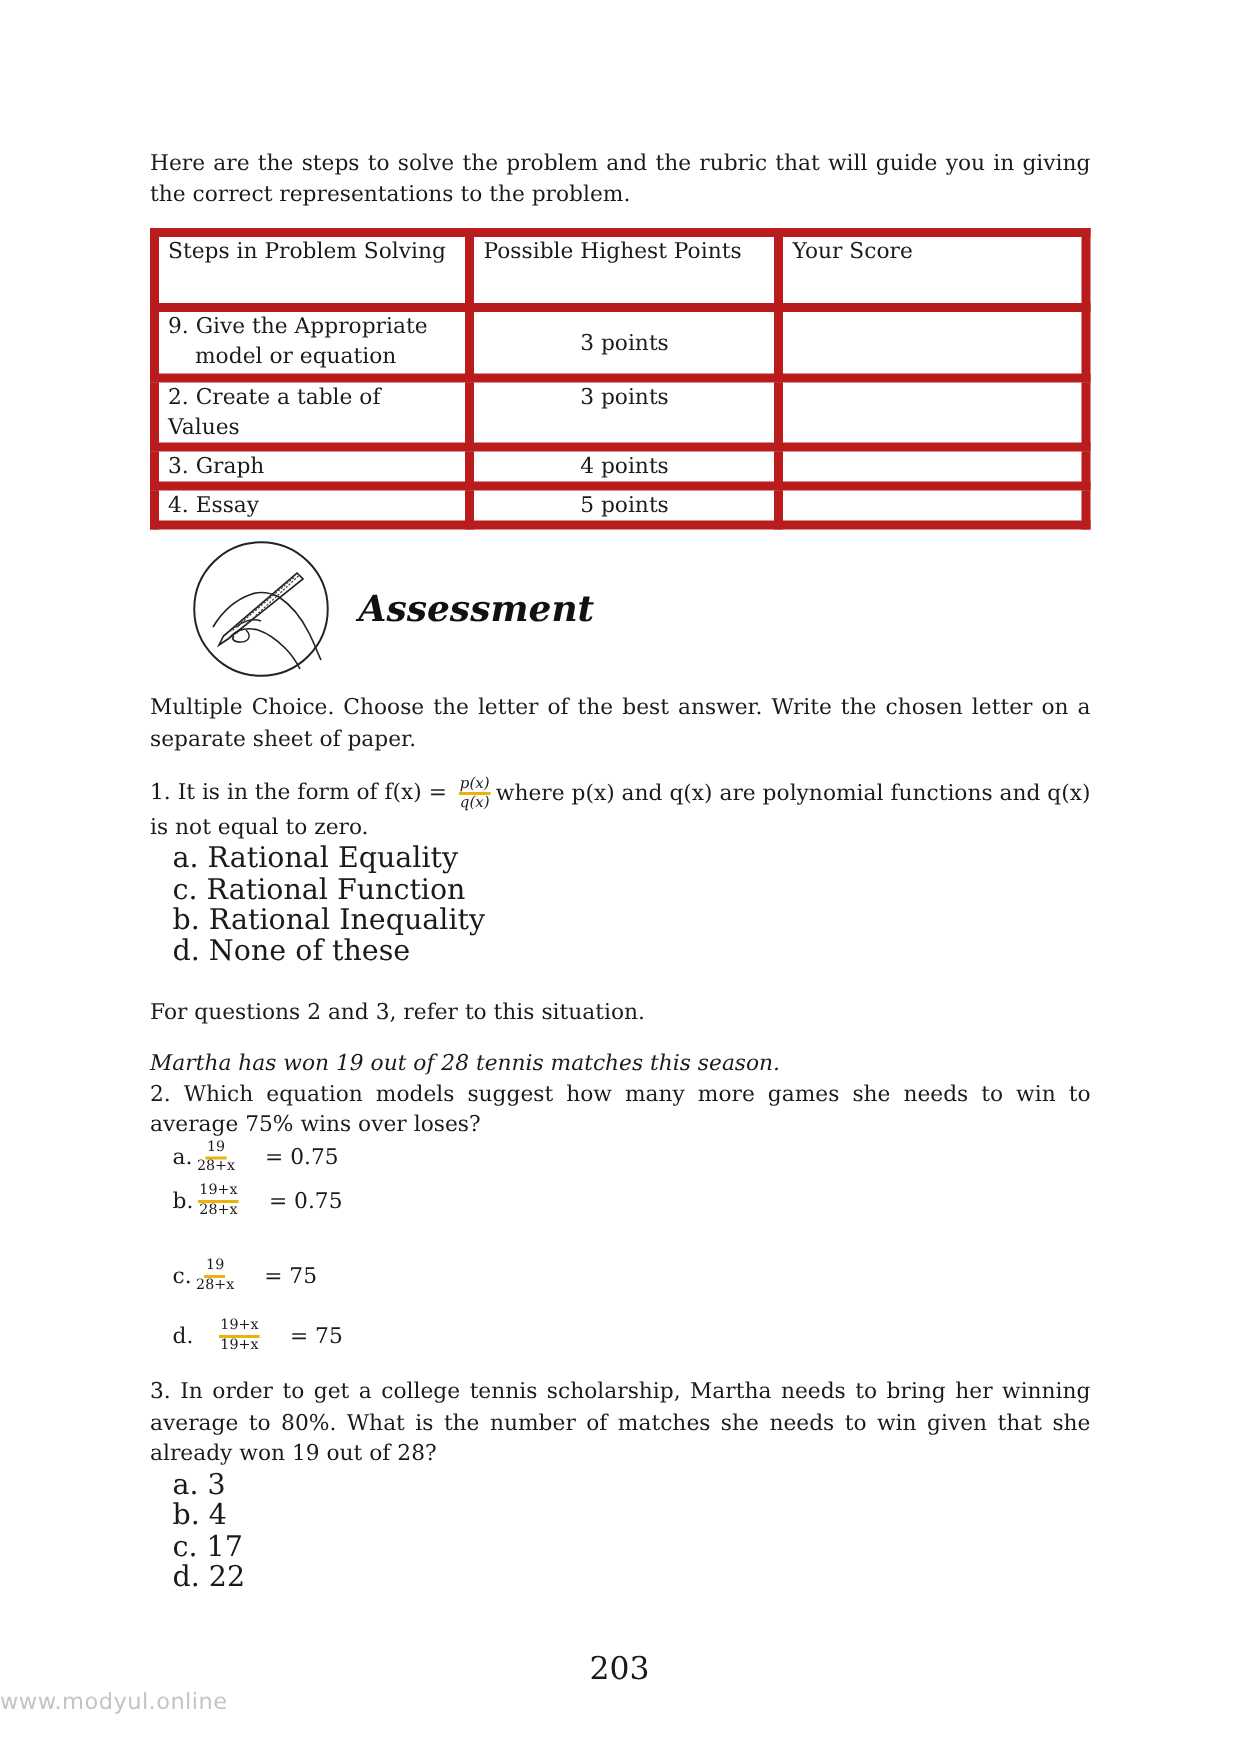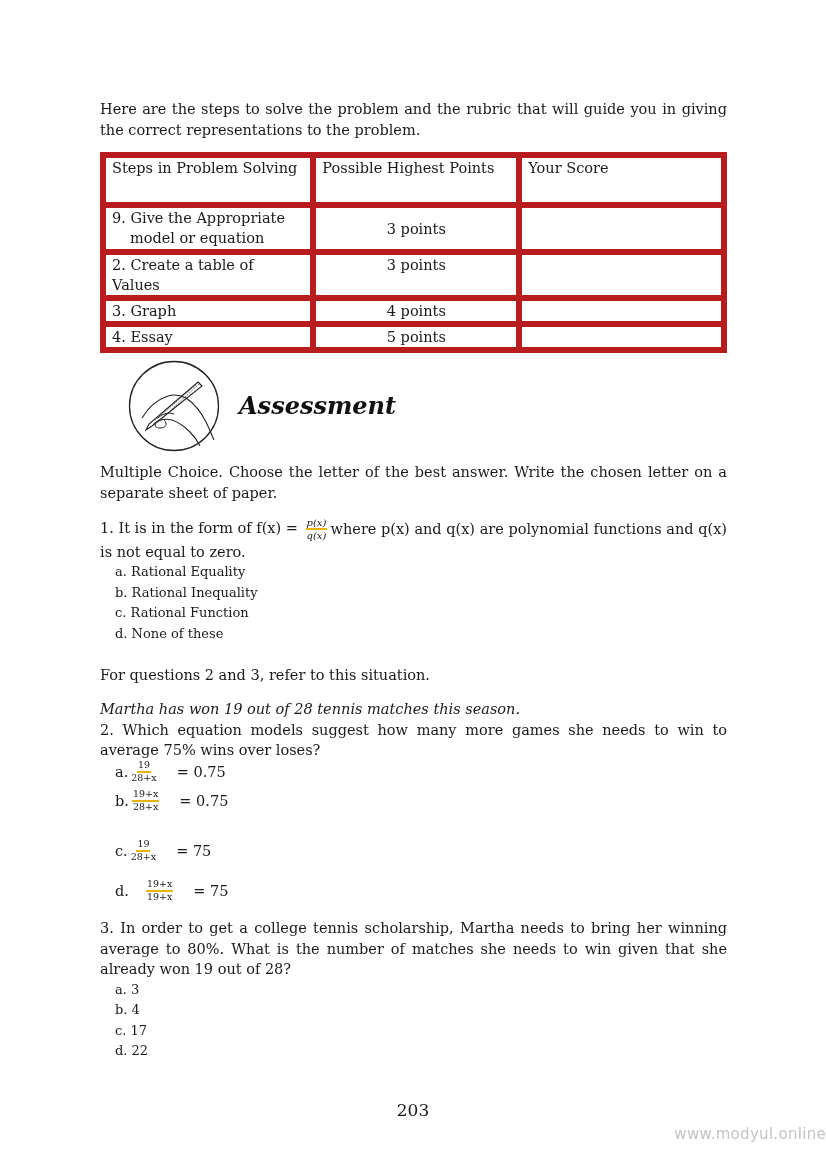--- a/index.html
+++ b/index.html
@@ -41,37 +41,37 @@
     .mc { position: absolute; top: 462px; left: 0; width: 627px; }
     .q1 { position: absolute; top: 516px; left: 0; width: 627px; font-size: 14.5px; line-height: 20px; }
     .q1 .line1 { display: flex; align-items: center; justify-content: space-between; height: 26px; }
     .frac {
       display: inline-flex; flex-direction: column; align-items: center;
       font-family: "DejaVu Serif", serif; font-style: italic; font-size: 10px; line-height: 11px;
       vertical-align: middle; margin: 0 3px;
     }
     .frac .num { border-bottom: 2px solid #eab308; padding: 0 1px; }
 
-    .opts { margin: 0; padding: 0 0 0 15px; list-style: none; font-size: 13px; line-height: 20.5px; }
+    .opts { margin: 0; padding: 0 0 0 15px; list-style: none; font-size: 19px; line-height: 20.5px; }
     .q1 .opts { margin-top: 0; }
 
     .refer { position: absolute; top: 665px; left: 0; }
     .situation { position: absolute; top: 699px; left: 0; width: 627px; }
     .situation .ital { font-style: italic; }
 
     .q2opts { position: absolute; top: 760px; left: 15px; font-size: 14.5px; }
     .q2opt { position: absolute; left: 0; display: flex; align-items: center; white-space: nowrap; }
     .q2opt .eq { margin-left: 17px; }
     .q2opt .frac { font-size: 9.5px; line-height: 10.5px; font-style: normal; }
 
     .q3 { position: absolute; top: 918px; left: 0; width: 627px; }
 
-    .pagenum { position: absolute; top: 1100px; left: 0; width: 826px; text-align: center; font-size: 17px; }
+    .pagenum { position: absolute; top: 1100px; left: 0; width: 826px; text-align: center; font-size: 21px; }
     .watermark {
-      position: absolute; top: 1125px; left: 0; width: 826px; text-align: right;
+      position: absolute; top: 1125px; left: 0; width: 826px; text-align: left;
       font-family: "DejaVu Sans", sans-serif; font-size: 15px; color: #c4c4c4; letter-spacing: 0.3px;
     }
   </style>
 </head>
 <body>
 
 <div class="page">
 
   <p class="para intro">Here are the steps to solve the problem and the rubric that will guide you in giving the correct representations to the problem.</p>
 
@@ -139,22 +139,22 @@
         <span class="frac">
           <span class="num">p(x)</span>
           <span class="den">q(x)</span>
         </span>
       </span>
       <span>where p(x) and q(x) are polynomial functions and q(x)</span>
     </div>
     <div>is not equal to zero.</div>
     <ul class="opts">
       <li>a. Rational Equality</li>
+      <li>c. Rational Function</li>
       <li>b. Rational Inequality</li>
-      <li>c. Rational Function</li>
       <li>d. None of these</li>
     </ul>
   </div>
 
   <p class="para refer">For questions 2 and 3, refer to this situation.</p>
 
   <div class="para situation">
     <div class="ital">Martha has won 19 out of 28 tennis matches this season.</div>
     <div>2. Which equation models suggest how many more games she needs to win to average 75% wins over loses?</div>
   </div>

